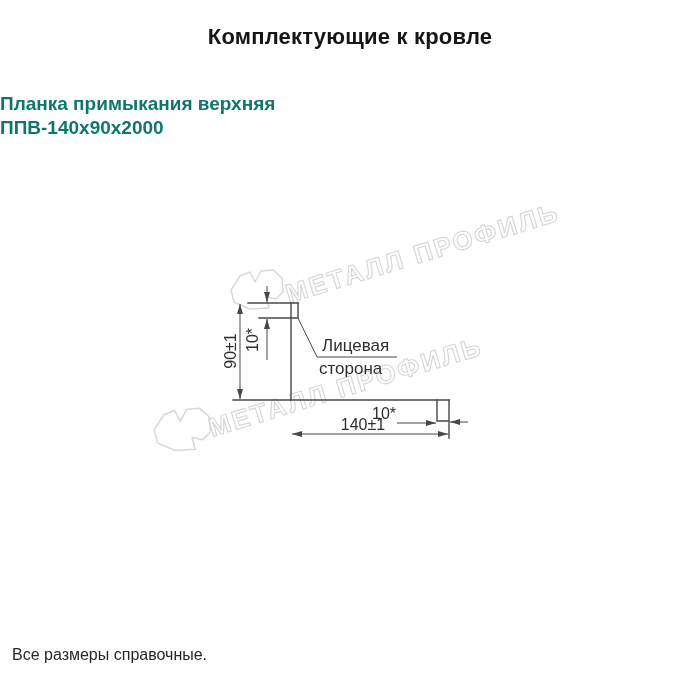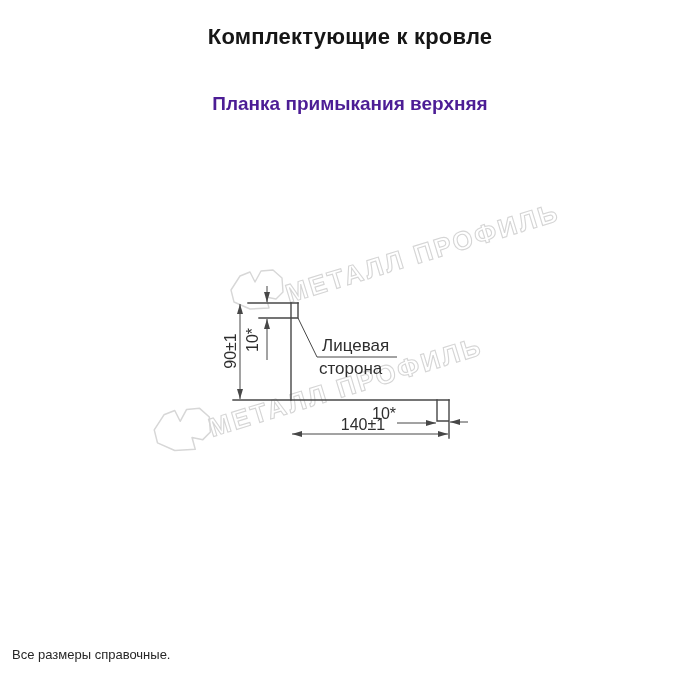--- a/index.html
+++ b/index.html
@@ -5,27 +5,27 @@
   html,body{margin:0;padding:0;background:#ffffff;}
   .page{
     position:relative;width:560px;height:700px;background:#ffffff;
     font-family:"Liberation Sans",sans-serif;overflow:hidden;
   }
   .page-title{
     position:absolute;top:24px;left:0;width:700px;text-align:center;
     font-size:22px;font-weight:bold;color:#161616;letter-spacing:.2px;
   }
   .product-name{
-    position:absolute;top:92px;left:0;width:700px;text-align:center;
-    font-size:19px;font-weight:bold;color:#4c1d95;line-height:24px;
+    position:absolute;top:92px;left:0;width:700px;text-align:left;
+    font-size:19px;font-weight:bold;color:#0f766e;line-height:24px;
   }
   .drawing-svg{position:absolute;top:0;left:0;}
   .footer{
     position:absolute;left:12px;top:646px;
-    font-size:13px;color:#272727;line-height:17.5px;
+    font-size:16px;color:#272727;line-height:17.5px;
   }
   .dim-text{
     font-family:"Liberation Sans",sans-serif;font-size:16px;fill:#2e2e2e;
   }
   .face-text{
     font-family:"Liberation Sans",sans-serif;font-size:17px;fill:#2e2e2e;
   }
   .wm-text{
     font-family:"Liberation Sans",sans-serif;font-size:26px;font-weight:bold;
     letter-spacing:2.5px;fill:none;stroke:#d5d5d5;stroke-width:1.1px;
@@ -33,20 +33,21 @@
 </style>
 </head>
 <body>
 
 <div class="page">
 
   <div class="page-title">Комплектующие к кровле</div>
 
   <div class="product-name">
     <div>Планка примыкания верхняя</div>
+    <div>ППВ-140х90х2000</div>
   </div>
 
   <svg class="drawing-svg" width="700" height="700" viewBox="0 0 700 700" xmlns="http://www.w3.org/2000/svg">
 
     <defs>
       <marker id="arr" viewBox="0 0 12 8" refX="11" refY="4" markerWidth="12" markerHeight="8" orient="auto-start-reverse">
         <path d="M1 1 L11 4 L1 7 Z" fill="#474747"></path>
       </marker>
     </defs>
 

